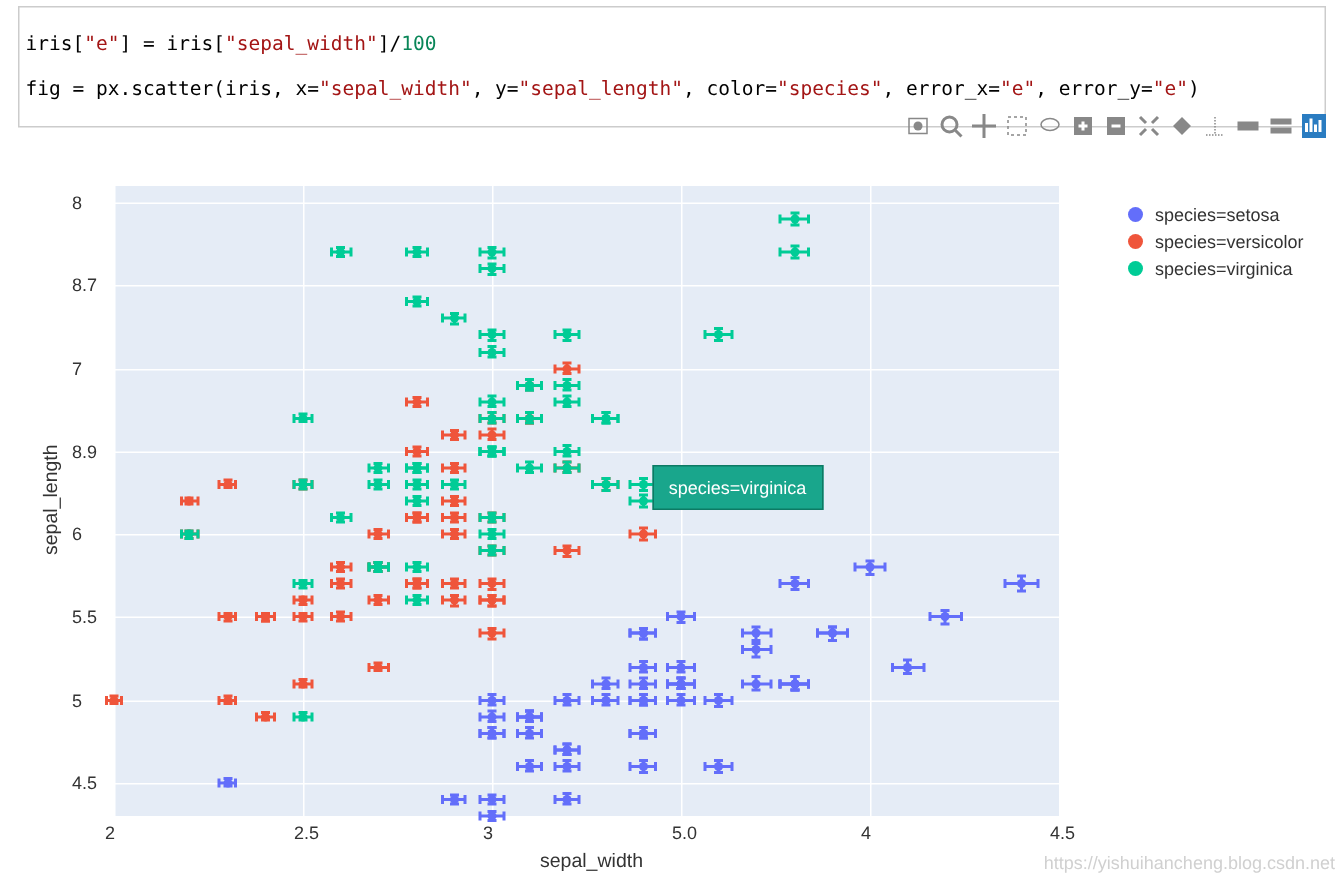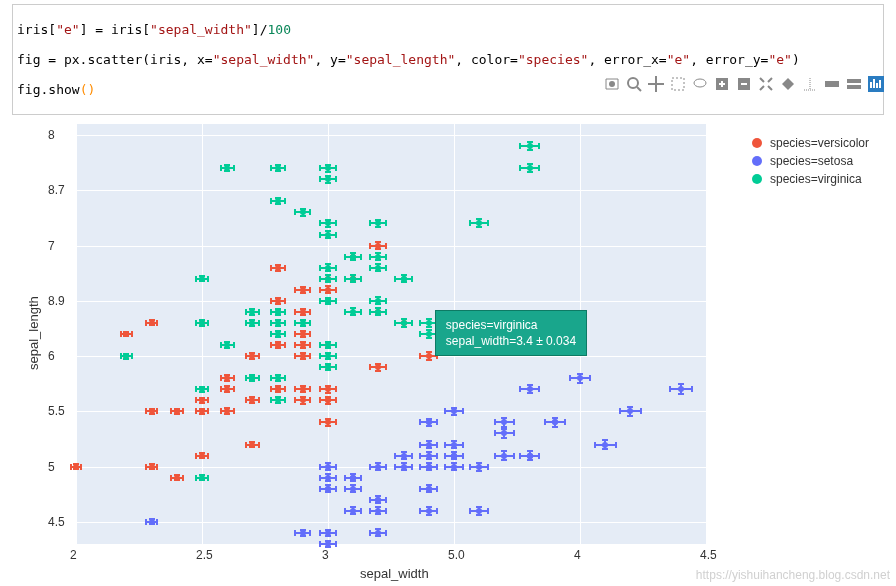--- a/index.html
+++ b/index.html
@@ -27,21 +27,20 @@
 .errv::before,.errv::after{content:'';position:absolute;height:2px;width:6px;left:-2px;background:inherit}
 .errv::before{top:-1px}.errv::after{bottom:-1px}
 .watermark{position:absolute;right:6px;bottom:4px;color:#d0d0d0;font-size:12px}
 </style>
 </head>
 <body>
 
 <div class="code-block">
 <div><span>iris[</span><span class="str">"e"</span><span>] = iris[</span><span class="str">"sepal_width"</span><span>]/</span><span class="num">100</span></div>
 <div><span>fig = px.scatter(iris, x=</span><span class="str">"sepal_width"</span><span>, y=</span><span class="str">"sepal_length"</span><span>, color=</span><span class="str">"species"</span><span>, error_x=</span><span class="str">"e"</span><span>, error_y=</span><span class="str">"e"</span><span>)</span></div>
-<div><span>fig.show</span><span class="par">()</span></div>
 </div>
 
 <div class="toolbar">
   <span>
       <svg viewBox="0 0 16 16">
         <path d="M2 3h12v10H2z" fill="none" stroke="#888"></path>
         <circle cx="8" cy="8" r="3"></circle>
       </svg>
     </span>
   <span>
@@ -571,35 +570,34 @@
     <div class="errv" style="top: 173.526px; height: 6.63158px; left: 252px; background: rgb(0, 204, 150);"></div>
     <div class="point" style="left: 252px; top: 176.842px; background: rgb(0, 204, 150);"></div>
     <div class="err" style="left: 344.232px; width: 17.136px; top: 210px; background: rgb(0, 204, 150);"></div>
     <div class="errv" style="top: 206.242px; height: 7.51579px; left: 352.8px; background: rgb(0, 204, 150);"></div>
     <div class="point" style="left: 352.8px; top: 210px; background: rgb(0, 204, 150);"></div>
     <div class="err" style="left: 244.44px; width: 15.12px; top: 243.158px; background: rgb(0, 204, 150);"></div>
     <div class="errv" style="top: 239.842px; height: 6.63158px; left: 252px; background: rgb(0, 204, 150);"></div>
     <div class="point" style="left: 252px; top: 243.158px; background: rgb(0, 204, 150);"></div>
     <div class="hover-box" style="left: 358.8px; top: 186px;">
       <div>species=virginica</div>
-      <div>sepal_width=3.4 ± 0.034</div>
     </div>
   </div>
 
 <div class="axis-label" style="left:360px;top:566px">sepal_width</div>
 <div class="axis-label" style="left:26px;top:370px;transform:rotate(-90deg);transform-origin:left top">sepal_length</div>
 
 <div class="legend">
+  <div class="legend-item">
+      <span class="legend-swatch" style="background:#636efa"></span>
+      <span>species=setosa</span>
+    </div>
   <div class="legend-item">
       <span class="legend-swatch" style="background:#ef553b"></span>
       <span>species=versicolor</span>
-    </div>
-  <div class="legend-item">
-      <span class="legend-swatch" style="background:#636efa"></span>
-      <span>species=setosa</span>
     </div>
   <div class="legend-item">
       <span class="legend-swatch" style="background:#00cc96"></span>
       <span>species=virginica</span>
     </div>
 </div>
 
 <div class="watermark">https://yishuihancheng.blog.csdn.net</div>
 
 <div class="tick-label" style="left: 70px; top: 548px;">2</div>

